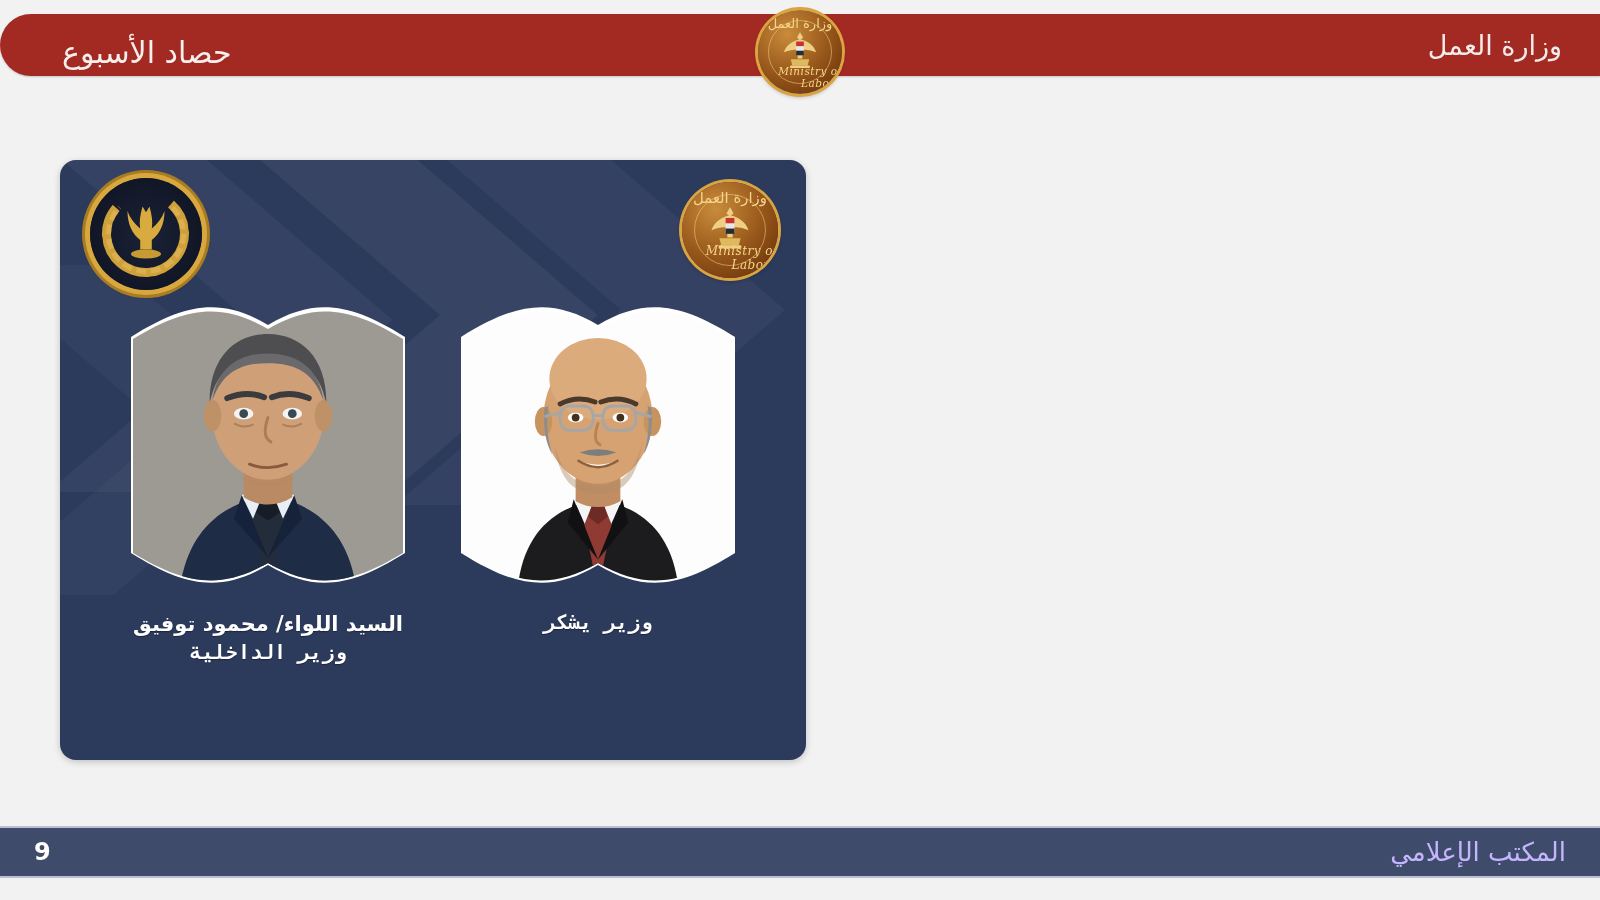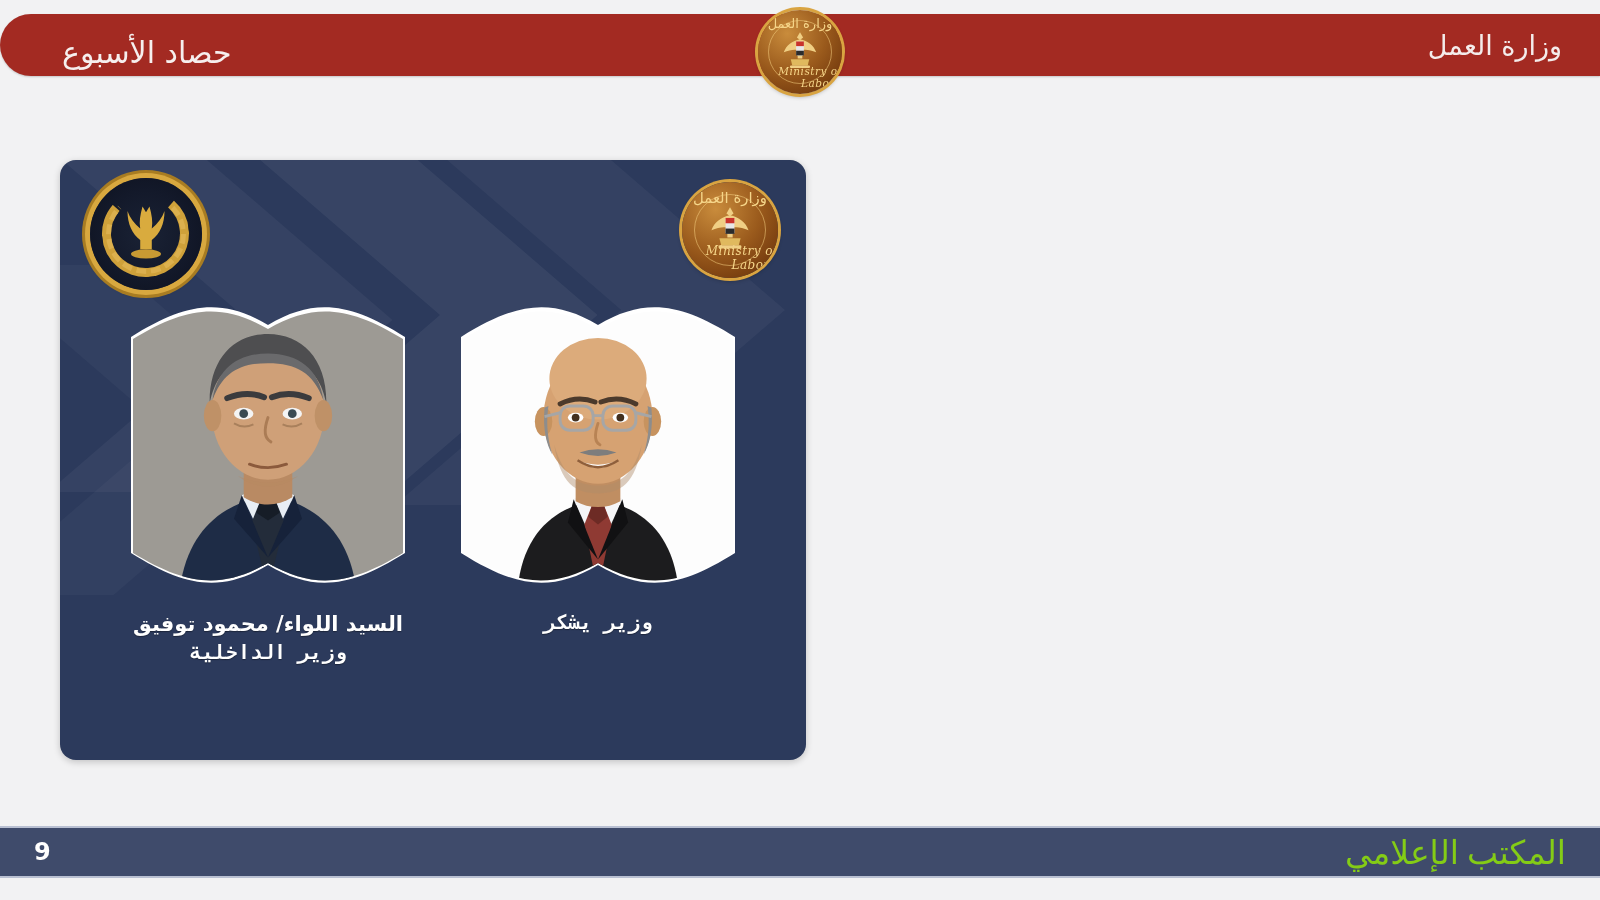--- a/index.html
+++ b/index.html
@@ -264,25 +264,24 @@
     height: 52px;
     background: #3f4b6b;
     border-top: 2px solid #b9c0d2;
     border-bottom: 2px solid #b9c0d2;
     display: flex;
     align-items: center;
     justify-content: space-between;
     padding: 0 34px;
   }
   .footer-label {
-    color: #84cc16;
-    font-size: 33px;
+    color: #c4b5fd;
+    font-size: 26px;
     letter-spacing: 1px;
     white-space: nowrap;
-    font-family: Liberation Serif, serif;
   }
   .footer-page {
     color: #ffffff;
     font-size: 24px;
     font-weight: 700;
   }
 </style>
 </head>
 <body>
 

